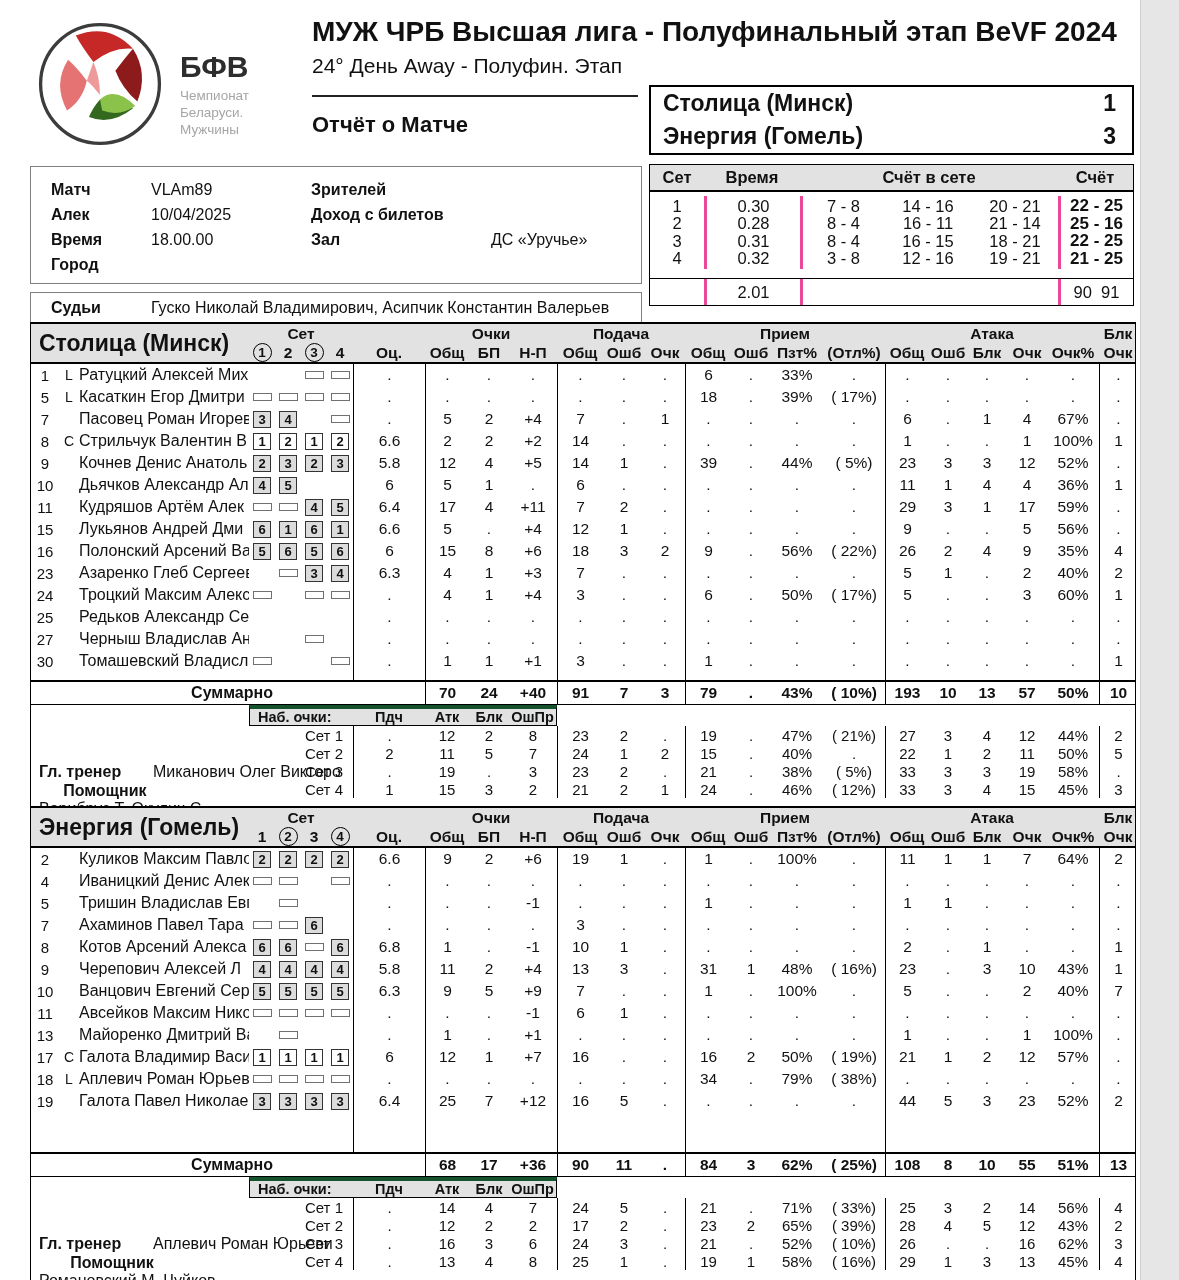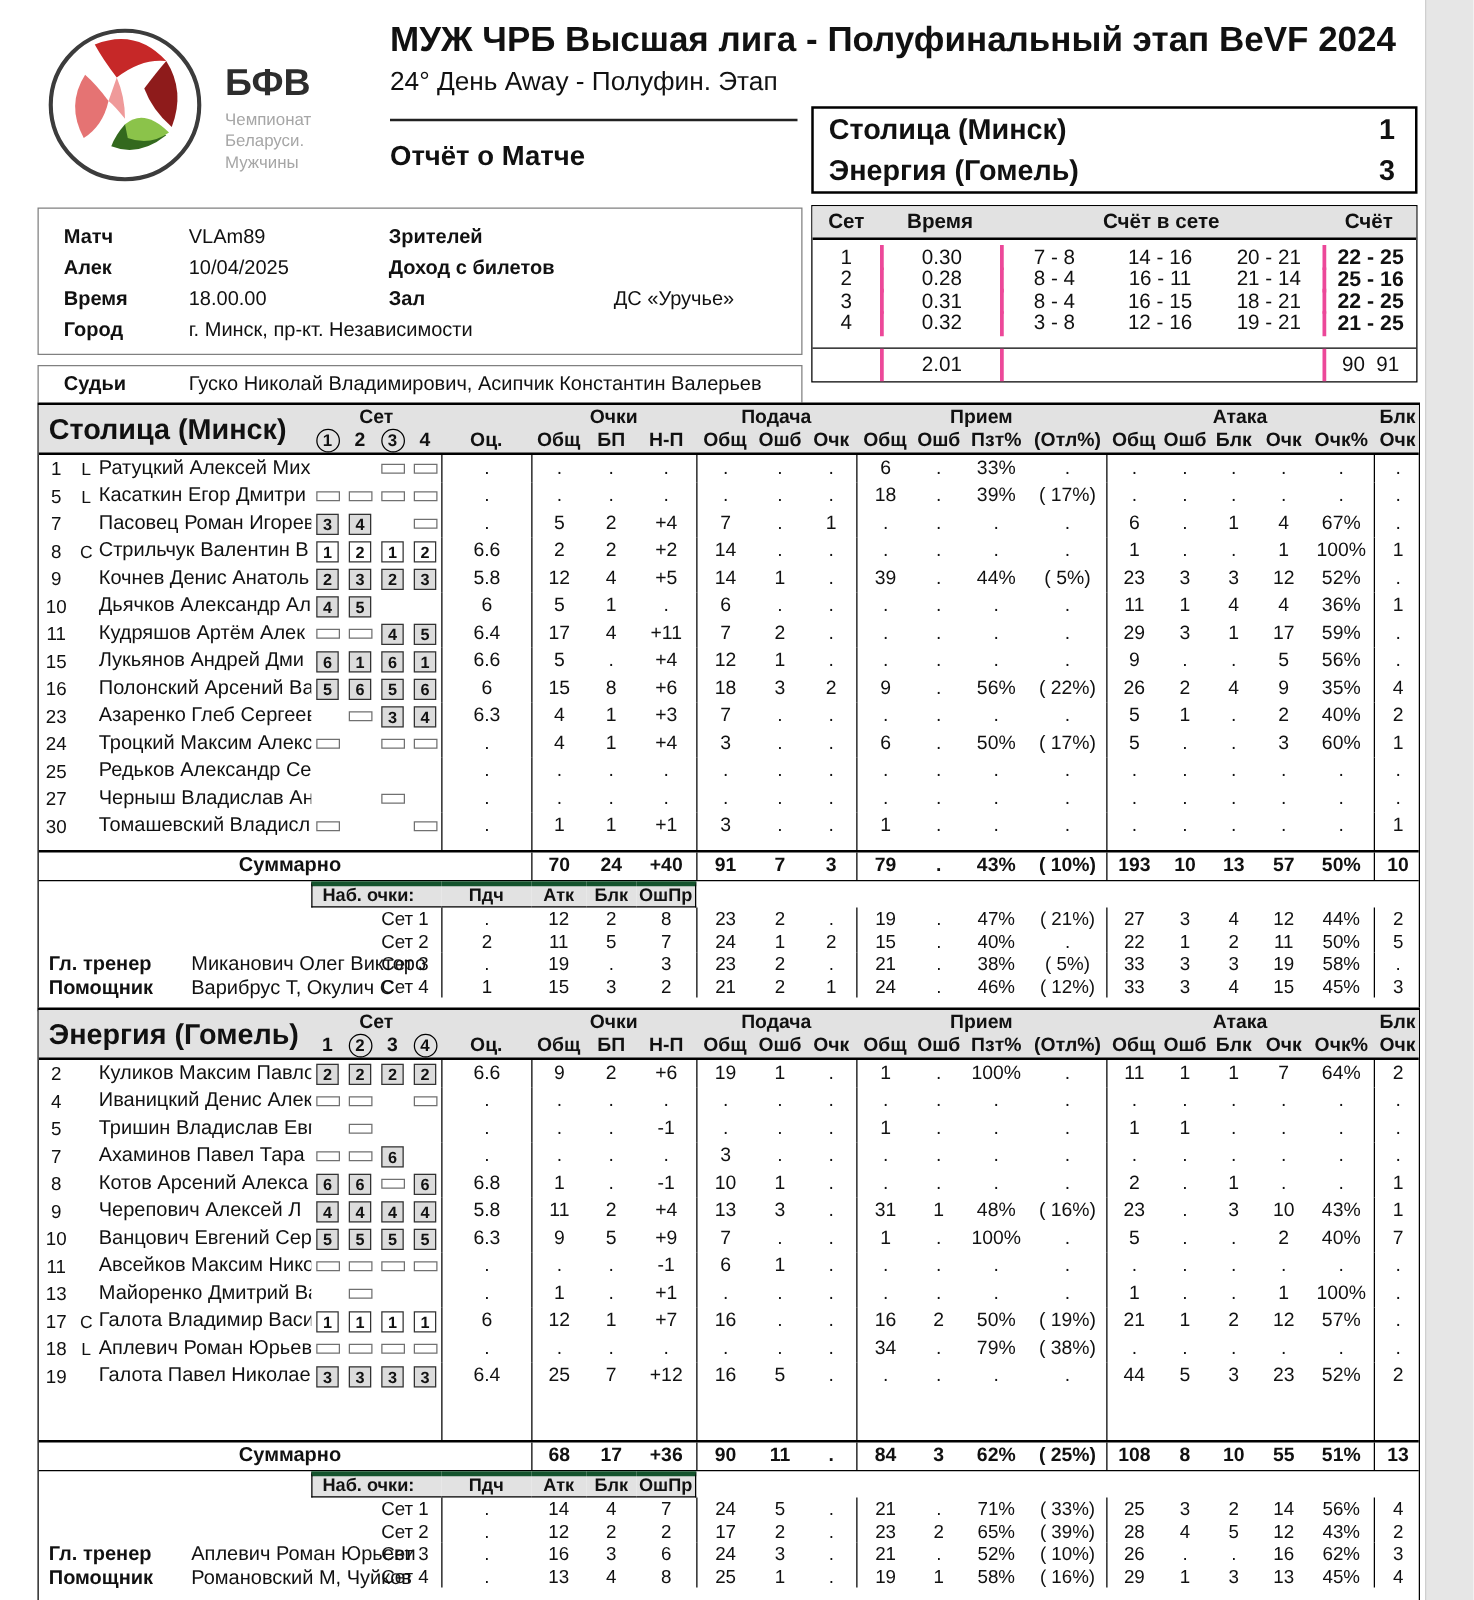--- a/index.html
+++ b/index.html
@@ -67,21 +67,21 @@
   .nabrow{height:19px;}
   .nbg{background:#e2e2e2;border-top:4px solid #14532d;border-bottom:1px solid #000;font-weight:bold;font-size:14.5px;}
   .nfirst{border-left:1px solid #000;justify-content:flex-start !important;padding-left:8px;}
   .nlast{border-right:1px solid #000;}
   .setrows{position:relative;padding:2px 0 10px;}
   .setrow{height:18px;}
   .setrow .c{font-size:15px;}
   .slab{justify-content:flex-end !important;padding-right:10px;font-size:15.5px;}
   .coach{position:absolute;left:8px;display:flex;font-size:16px;align-items:center;}
   .clabel{font-weight:bold;width:114px;display:inline-block;}
-  .co1{top:39px;} .co2{top:58px;}
+  .co1{top:39px;} .co2{top:58px;flex-direction:column;}
 </style>
 </head>
 <body>
 
 <div class="edge"></div>
 
 <div class="logo">
   <span>
     <svg width="132" height="132" viewBox="0 0 120 120">
       <circle cx="60" cy="60" r="54" fill="none" stroke="#3c3c3c" stroke-width="3"></circle>
@@ -182,21 +182,20 @@
     <span></span>
   </div>
   <div class="irow">
     <span class="ilab">Время</span>
     <span>18.00.00</span>
     <span class="ilab">Зал</span>
     <span>ДС «Уручье»</span>
   </div>
   <div class="irow">
     <span class="ilab">Город</span>
-    <span class="span2">г. Минск, пр-кт. Независимости</span>
   </div>
 </div>
 
 <div class="judges">
   <span class="ilab">Судьи</span>
   <span>Гуско Николай Владимирович, Асипчик Константин Валерьев</span>
 </div>
 
 <div class="ttable t1">
     <div class="thead">

